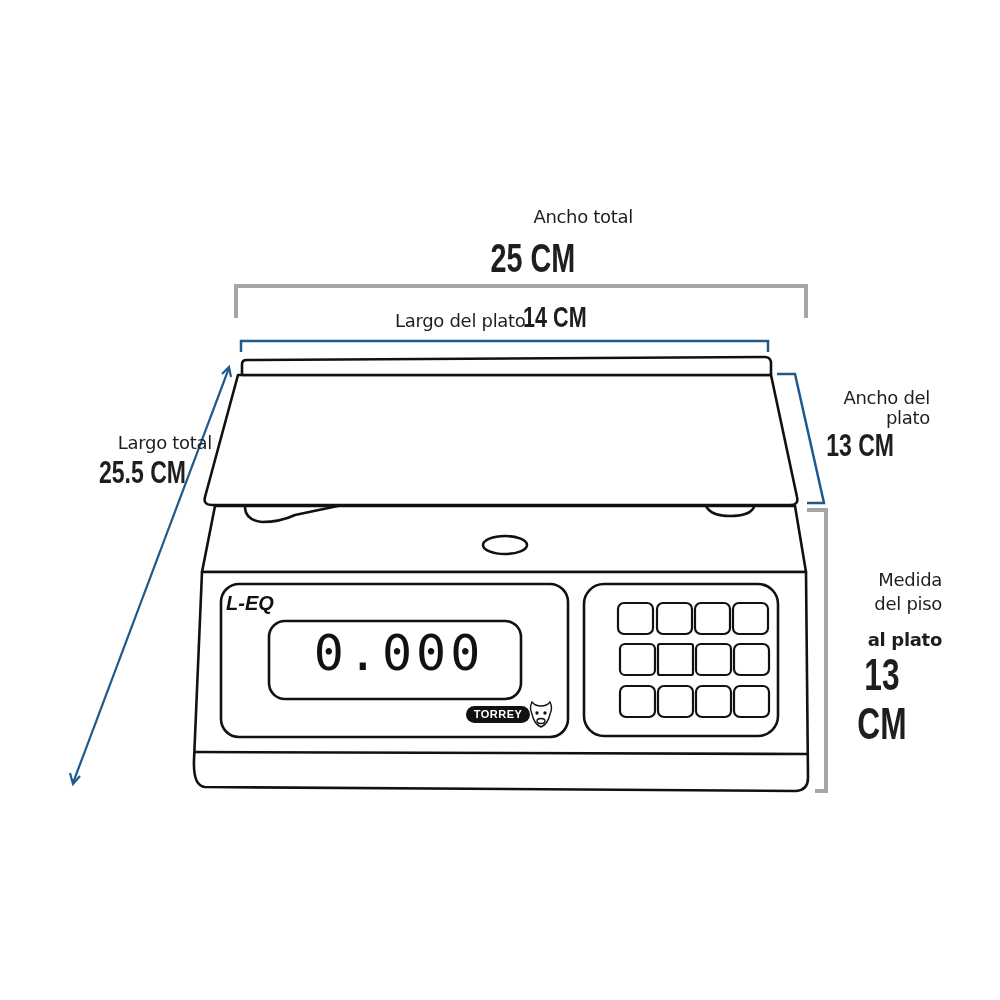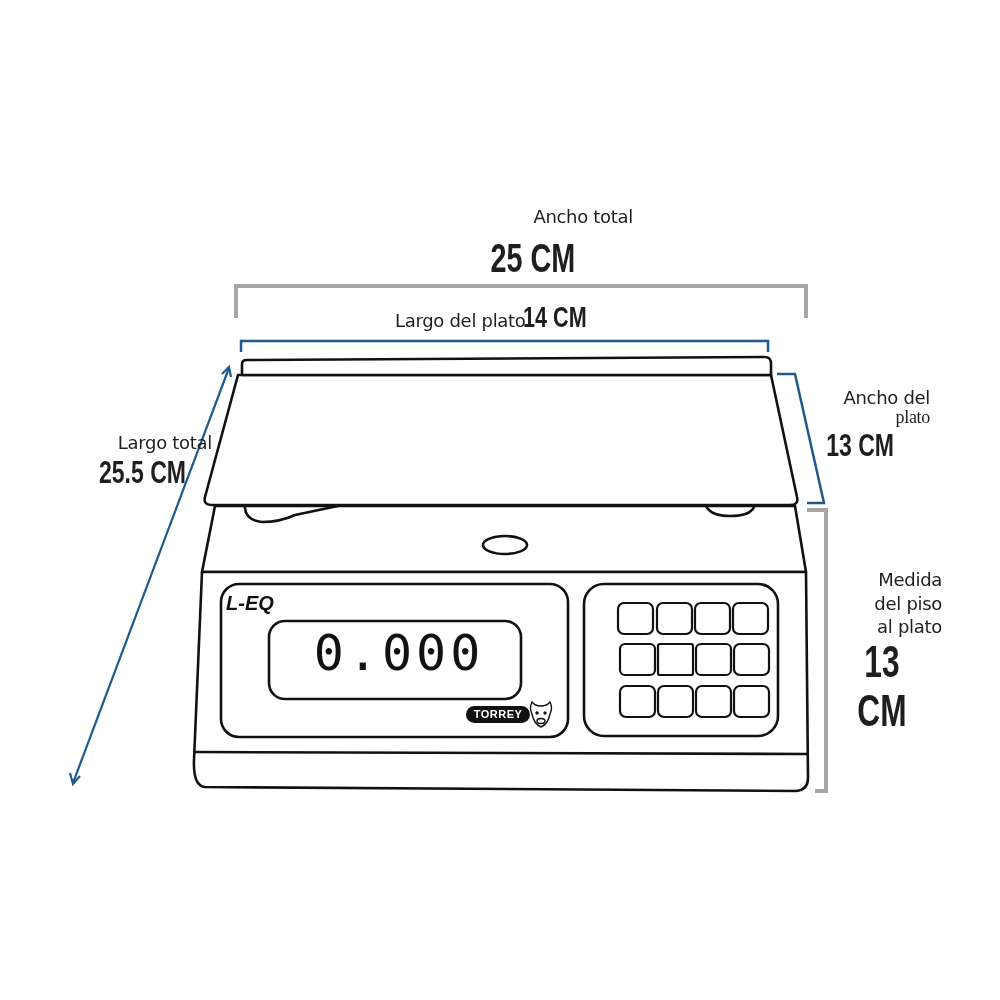--- a/index.html
+++ b/index.html
@@ -92,26 +92,26 @@
   <span class="lbl-big" style="font-size:30px; margin-left:-8px; transform-origin:left center;">14 CM</span>
 </div>
 
 <div class="lbl" style="left:72px; top:433px; width:140px;">
   <div class="lbl-small">Largo total</div>
   <span class="lbl-big" style="font-size:32px; margin-top:2px;">25.5 CM</span>
 </div>
 
 <div class="lbl" style="left:800px; top:388px; width:130px;">
   <div class="lbl-small">Ancho del</div>
-  <div class="lbl-small" style="margin-left:-10px;font-family:Liberation Serif, serif;">plato</div>
+  <div class="lbl-small" style="margin-left:-10px;">plato</div>
   <span class="lbl-big" style="font-size:32px; margin-left:-10px;">13 CM</span>
 </div>
 
 <div class="lbl" style="left:822px; top:570px; width:120px;">
   <div class="lbl-small">Medida</div>
   <div class="lbl-small" style="margin-top:4px;">del piso</div>
-  <div class="lbl-small" style="margin-top:3px;">al plato</div>
+  <div class="lbl-small" style="margin-top:16px;font-weight:bold;">al plato</div>
   <span class="lbl-big" style="font-size:44px; margin-top:2px;">13 CM</span>
 </div>
 
 <div class="lbl brand" style="left:226px; top:592px; text-align:center;">L-EQ</div>
 <div class="lbl lcd" style="left:269px; top:626px; width:260px;">0.000</div>
 <div class="lbl torrey" style="left:466px; top:708px; width:64px;">TORREY</div>
 
 </body></html>

